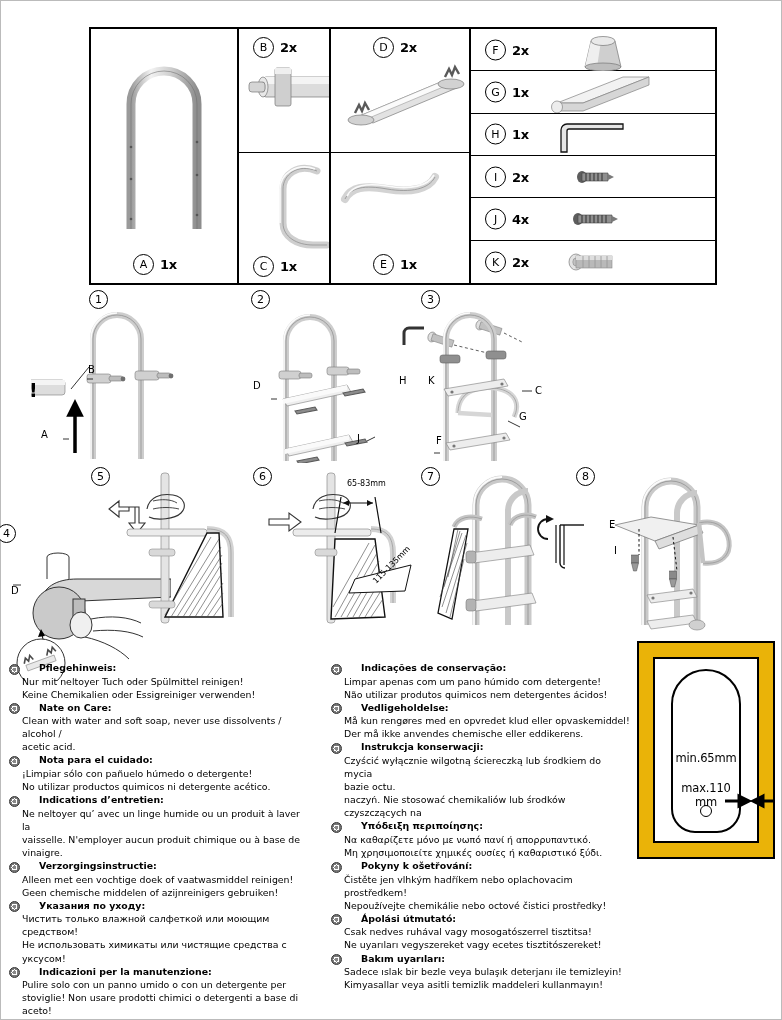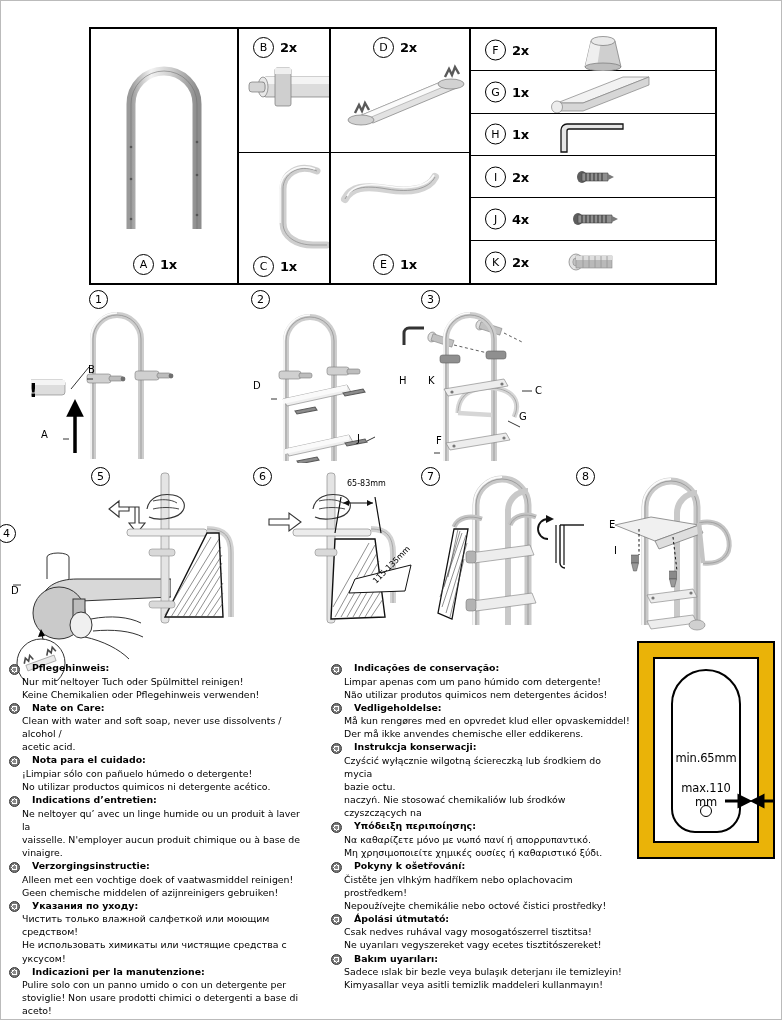--- a/index.html
+++ b/index.html
@@ -42,21 +42,21 @@
             border-radius:50%;display:flex;align-items:center;justify-content:center;
             font-size:11px;background:#fff;z-index:6;}
   .plabel{position:absolute;font-size:10px;z-index:6;}
   .dimlabel{position:absolute;font-size:8px;z-index:6;white-space:nowrap;}
 
   
   .care{position:absolute;top:660px;font-size:9.4px;line-height:13.1px;}
   .care.left{left:8px;width:300px;}
   .care.right{left:330px;width:300px;}
   .care-item{margin-bottom:0px;}
-  .care-head{font-weight:700;display:flex;gap:12px;align-items:flex-start;}
+  .care-head{font-weight:700;display:flex;gap:19px;align-items:flex-start;}
   .flag{flex:0 0 auto;width:9px;height:9px;border:1px solid #333;border-radius:50%;
         margin-top:2.5px;background:
         radial-gradient(circle at 50% 50%, #888 0 2px, #fff 2px 3px, #777 3px 100%);}
   .care-body{padding-left:13px;}
 
   
   .tub-box{position:absolute;left:636px;top:640px;width:138px;height:218px;
            border:2px solid #000;background:#eab308;box-sizing:border-box;}
   .tub-inner{position:absolute;left:14px;top:14px;right:14px;bottom:14px;
              background:#fff;border:2px solid #000;box-sizing:border-box;}
@@ -496,21 +496,21 @@
     <path d="M2 60 l-4 0" stroke="#000" stroke-width="0.8"></path>
   </svg>
 
   <div class="care left" id="care-left">
       <div class="care-item">
         <div class="care-head">
           <span class="flag"></span>
           <span>Pflegehinweis:</span>
         </div>
         <div class="care-body">Nur mit neltoyer Tuch oder Spülmittel reinigen!</div>
-        <div class="care-body">Keine Chemikalien oder Pflegehinweis verwenden!</div>
+        <div class="care-body">Keine Chemikalien oder Essigreiniger verwenden!</div>
       </div>
       <div class="care-item">
         <div class="care-head">
           <span class="flag"></span>
           <span>Nate on Care:</span>
         </div>
         <div class="care-body">Clean with water and soft soap, never use dissolvents / alcohol /</div>
         <div class="care-body">acetic acid.</div>
       </div>
       <div class="care-item">

